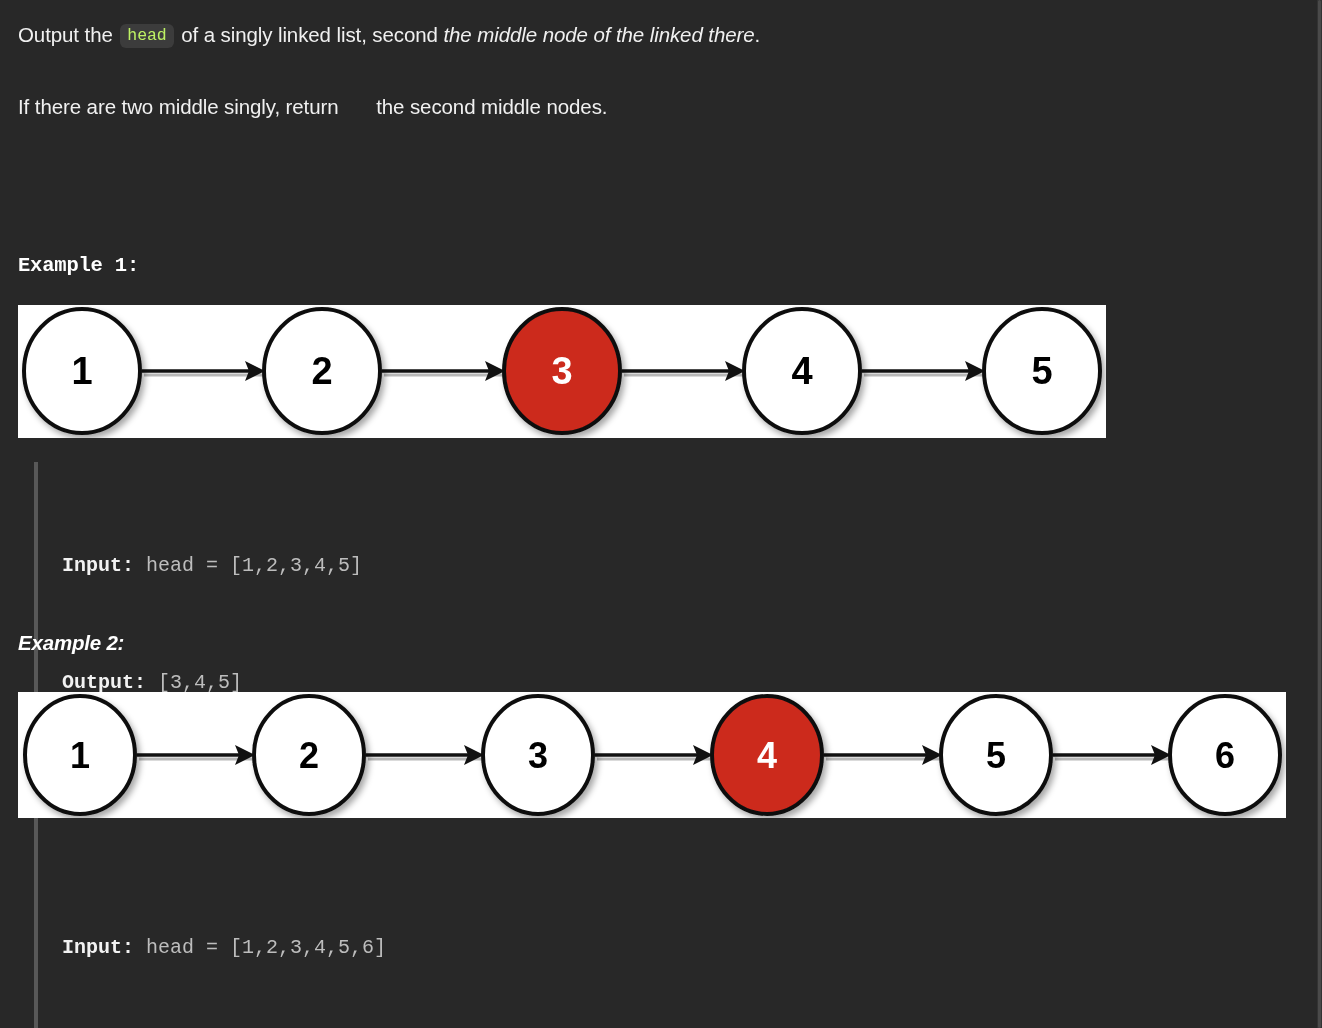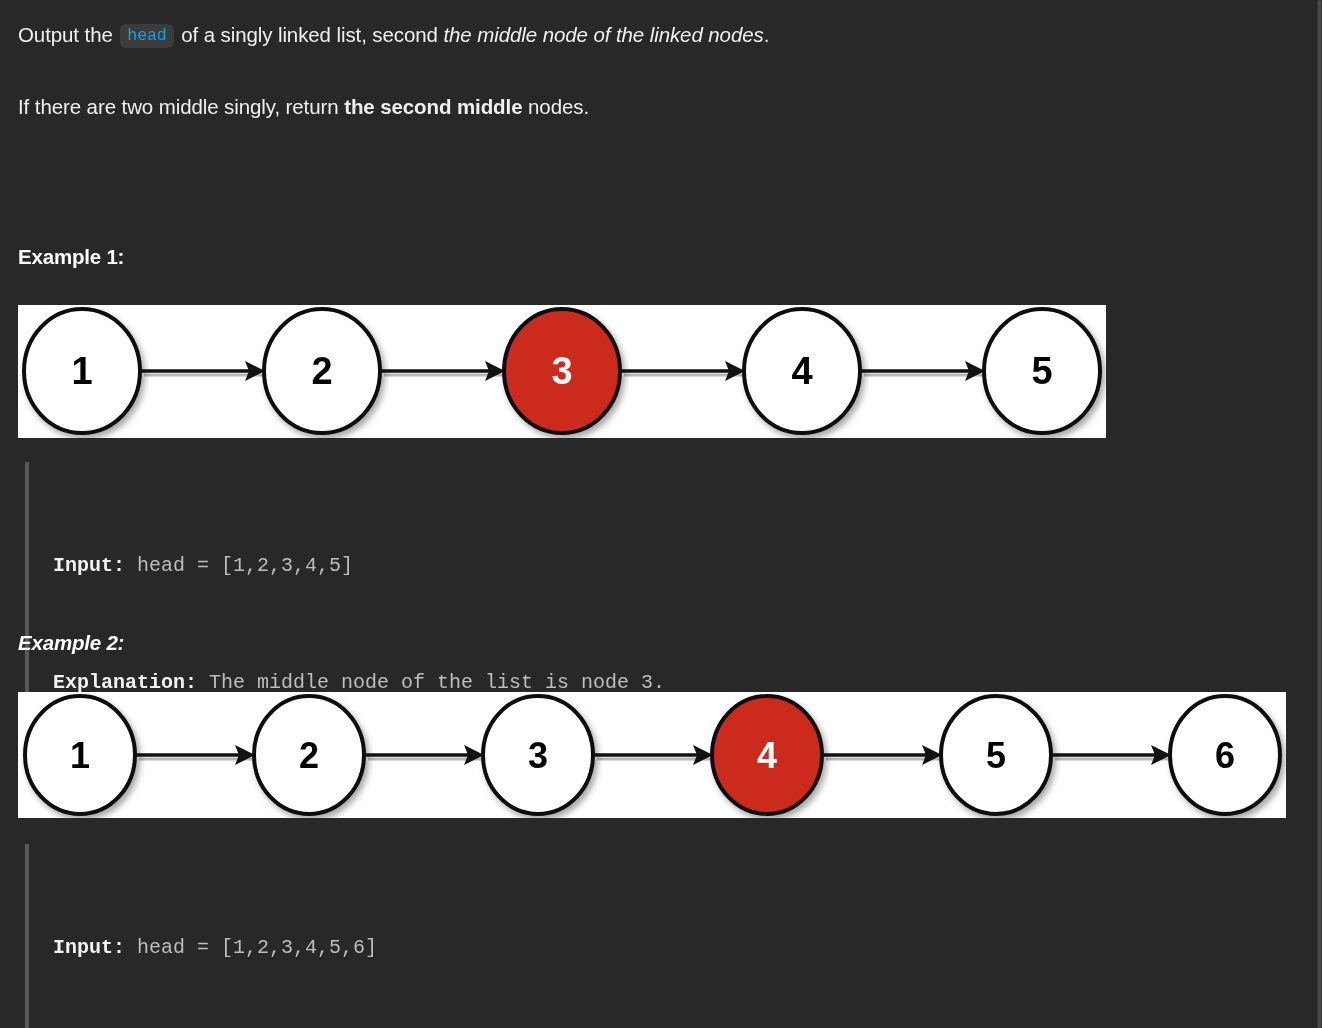--- a/index.html
+++ b/index.html
@@ -25,42 +25,42 @@
     color: #f0f0f0;
     white-space: nowrap;
     letter-spacing: -0.1px;
   }
   #para-1 { top: 22px; }
   #para-2 { top: 94px; }
 
   .inline-code {
     display: inline-block;
     background: #3c3c3c;
-    color: #0ea5e9;
+    color: #bef264;
     border-radius: 6px;
     padding: 2px 7px 3px 7px;
     font-family: "Liberation Mono", "DejaVu Sans Mono", monospace;
     font-size: 16.5px;
     line-height: 19px;
     vertical-align: 2px;
     margin: 0 2px;
   }
   .em { font-style: italic; }
-  .strong { font-weight: bold; }
+  .strong { font-weight: normal; margin-left: 32px; }
 
   
   .example-heading {
     position: absolute;
     left: 18px;
     font-size: 20.5px;
     font-weight: bold;
     color: #ffffff;
     letter-spacing: -0.2px;
   }
-  #heading-ex1 { top: 245px; }
+  #heading-ex1 { top: 254px; font-family: Liberation Mono, monospace; }
   #heading-ex2 { top: 631px; font-style: italic; }
 
   
   .figure {
     position: absolute;
     background: #ffffff;
     overflow: hidden;
   }
   #figure-1 {
     left: 18px;
@@ -72,21 +72,21 @@
     left: 18px;
     top: 692px;
     width: 1268px;
     height: 126px;
   }
   .figure svg { display: block; }
 
   
   .codeblock {
     position: absolute;
-    left: 25px;
+    left: 34px;
     border-left: 4px solid #585858;
     padding: 6px 0 6px 24px;
     font-family: "Liberation Mono", "DejaVu Sans Mono", monospace;
     font-size: 20px;
     line-height: 39px;
     color: #bdbdbd;
     white-space: pre-wrap;
   }
   #codeblock-1 { top: 462px; width: 1060px; }
   #codeblock-2 { top: 844px; width: 1280px; }
@@ -111,21 +111,21 @@
     right: 1px;
     width: 3px;
     height: 1028px;
     background: #4a4a4a;
     border-radius: 2px;
   }
 </style>
 </head>
 <body>
 
-<div class="para" id="para-1"><span>Output the </span><span class="inline-code">head</span><span> of a singly linked list, second </span><span class="em">the middle node of the linked nodes</span><span>.</span></div>
+<div class="para" id="para-1"><span>Output the </span><span class="inline-code">head</span><span> of a singly linked list, second </span><span class="em">the middle node of the linked there</span><span>.</span></div>
 
 <div class="para" id="para-2"><span>If there are two middle singly, return </span><span class="strong">the second middle</span><span> nodes.</span></div>
 
 <div class="example-heading" id="heading-ex1">Example 1:</div>
 
 <div class="figure" id="figure-1">
   <svg id="svg-1" width="1088" height="133" viewBox="0 0 1088 133" xmlns="http://www.w3.org/2000/svg">
       <defs>
         <filter id="svg-1-shadow" x="-40%" y="-40%" width="200%" height="200%">
           <feDropShadow dx="3" dy="4" stdDeviation="3" flood-color="#000000" flood-opacity="0.35"></feDropShadow>
@@ -169,20 +169,21 @@
       </g>
       <g>
         <ellipse cx="1024" cy="66" rx="58" ry="62" fill="#ffffff" stroke="#111111" stroke-width="4" filter="url(#svg-1-shadow)"></ellipse>
         <text x="1024" y="79.49" text-anchor="middle" font-family="&quot;Liberation Sans&quot;, sans-serif" font-size="38" font-weight="bold" fill="#000000">5</text>
       </g>
     </svg>
 </div>
 
 <div class="codeblock" id="codeblock-1">
   <span class="code-line"><span class="lbl">Input:</span><span> head = [1,2,3,4,5]</span></span>
+  <span class="code-line"><span class="lbl">Output:</span><span> [3,4,5]</span></span>
   <span class="code-line"><span class="lbl">Explanation:</span><span> The middle node of the list is node 3.</span></span>
 </div>
 
 <div class="example-heading" id="heading-ex2">Example 2:</div>
 
 <div class="figure" id="figure-2">
   <svg id="svg-2" width="1268" height="126" viewBox="0 0 1268 126" xmlns="http://www.w3.org/2000/svg">
       <defs>
         <filter id="svg-2-shadow" x="-40%" y="-40%" width="200%" height="200%">
           <feDropShadow dx="3" dy="4" stdDeviation="3" flood-color="#000000" flood-opacity="0.35"></feDropShadow>

